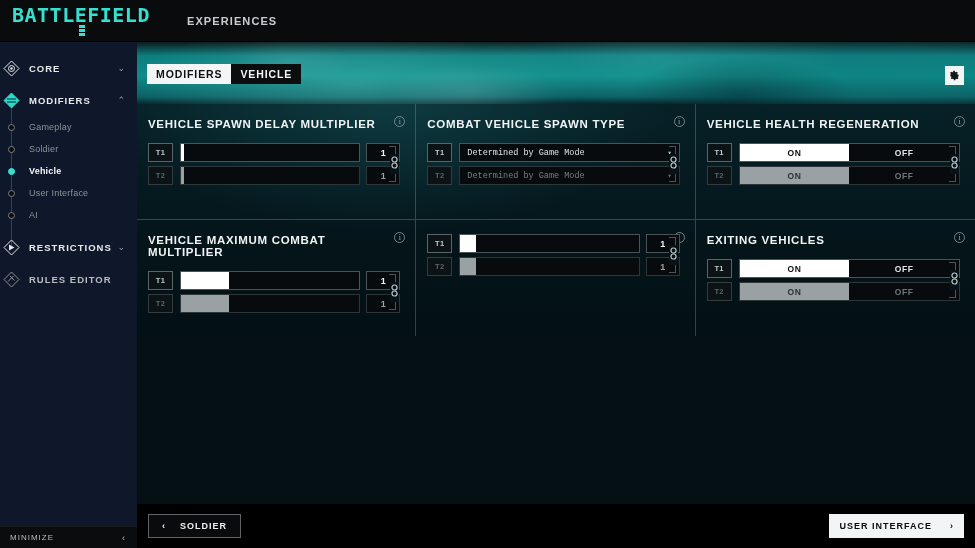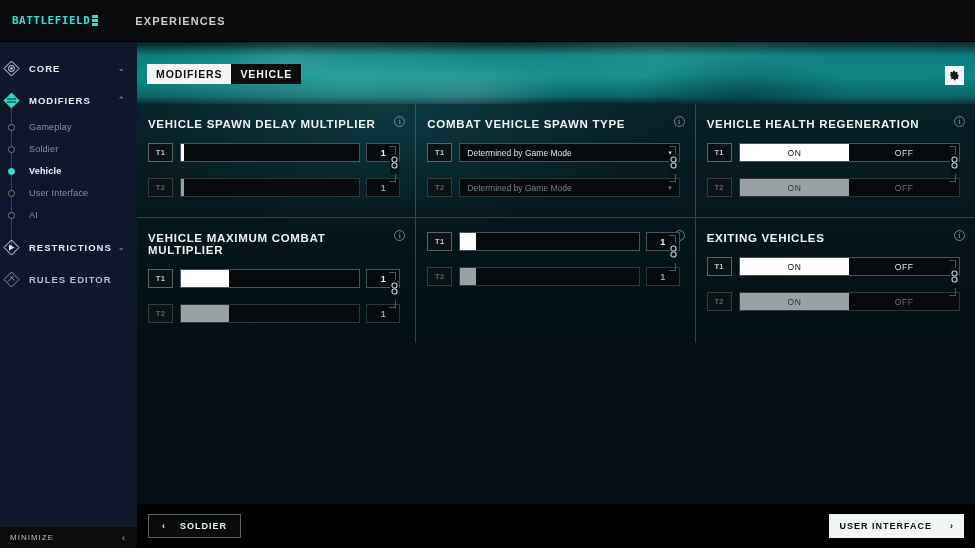--- a/index.html
+++ b/index.html
@@ -14,22 +14,22 @@
   
   .topbar {
     position: absolute; top: 0; left: 0; width: 975px; height: 42px;
     background: #0a0b0c; display: flex; align-items: center;
     border-bottom: 1px solid #000;
   }
   .logo {
     margin-left: 12px;
     color: #36e0d0;
     font-family: "DejaVu Sans Mono", monospace;
-    font-size: 11px; font-weight: bold; letter-spacing: 0.5px;
-    line-height: 1; display:flex; align-items:center;
+    font-size: 20px; font-weight: bold; letter-spacing: 0.5px;
+    line-height: 1; display:flex; align-items:center;flex-direction:column;
   }
   .logo-bars { display:inline-flex; flex-direction:column; gap:1.5px; margin-left:2px; }
   .logo-bars i { display:block; width:6px; height:2.5px; background:#36e0d0; }
   .nav-experiences {
     margin-left: 37px; color: #c9cdd0; font-size: 11px;
     font-weight: bold; letter-spacing: 1.1px;
   }
 
   
   .sidebar {
@@ -108,36 +108,36 @@
   }
 
   
   .grid {
     position:absolute; top:62px; left:0; width:838px; height:232px;
     display:grid; grid-template-columns:repeat(3,1fr); grid-template-rows:repeat(2,1fr);
     background:
       radial-gradient(ellipse 400px 180px at 30% 0%, rgba(30,120,125,.30), rgba(0,0,0,0) 70%),
       linear-gradient(180deg,#062127 0%, #04151a 60%, #031015 100%);
   }
-  .card { position:relative; padding:14px 15px 4px 11px; }
+  .card { position:relative; padding:14px 15px 16px 11px; }
   .card:not(:nth-child(3n)) { border-right:1px solid rgba(70,175,175,.38); }
   .card:nth-child(-n+3) { border-bottom:1px solid rgba(70,175,175,.38); }
   .card-title {
     color:#f0f3f4; font-size:11.5px; font-weight:bold; letter-spacing:.7px;
     margin-bottom:13px;
   }
   .info-icon {
     position:absolute; top:12px; right:10px; width:11px; height:11px;
     border:1px solid #6f8a8c; border-radius:50%;
     color:#8fa6a8; font-size:8px; line-height:9px; text-align:center;
     font-family:"Liberation Serif", serif; cursor:pointer;
   }
 
   .rows { position:relative; }
-  .row { display:flex; align-items:center; height:19px; margin-bottom:16px; }
+  .row { display:flex; align-items:center; height:19px; margin-bottom:4px; }
   .tbtn {
     width:25px; height:19px; flex:0 0 25px; border:1px solid #5c6467;
     background:#0c1316; color:#c3cacd; font-size:7.5px; font-weight:bold;
     display:flex; align-items:center; justify-content:center; letter-spacing:.4px;
     cursor:pointer;
   }
   .row.t2 .tbtn { border-color:#343c3f; color:#5d6568; }
 
   
   .slider {
@@ -153,32 +153,32 @@
     border:1px solid #4a5356; background:#070b0d; color:#f2f5f6;
     font-size:9px; font-weight:bold; display:flex; align-items:center; justify-content:center;
     cursor:text;
   }
   .row.t2 .valbox { border-color:#2e3639; color:#9aa1a4; }
 
   
   .ddown {
     position:relative; flex:1; height:19px; margin-left:7px;
     border:1px solid #4a5356; background:#070b0d; color:#dfe4e6;
-    font-size:8.5px; display:flex; align-items:center; padding-left:7px; cursor:pointer;
+    font-size:8.5px; display:flex; align-items:center; padding-left:7px; cursor:pointer;font-family:Liberation Mono, monospace;
   }
   .row.t2 .ddown { border-color:#2e3639; color:#787f82; }
   .ddown .dchev { position:absolute; right:7px; top:5px; color:#c2c9cc; font-size:7px; }
   .row.t2 .ddown .dchev { color:#6e7578; }
 
   
   .onoff { display:flex; flex:1; height:19px; margin-left:7px; border:1px solid #4a5356; }
   .row.t2 .onoff { border-color:#2e3639; }
   .onoff .seg {
     flex:1; display:flex; align-items:center; justify-content:center;
-    font-size:8.5px; font-weight:normal; letter-spacing:.6px; cursor:pointer;
+    font-size:8.5px; font-weight:bold; letter-spacing:.6px; cursor:pointer;
     background:#070b0d; color:#dfe4e6;
   }
   .onoff .seg.sel { background:#ffffff; color:#0b0d0f; }
   .row.t2 .onoff .seg { color:#6e7578; }
   .row.t2 .onoff .seg.sel { background:#9aa1a4; color:#2a3033; }
 
   
   .linkwrap {
     position:absolute; right:-1px; top:0; width:14px; height:42px;
     display:flex; align-items:center; justify-content:center; cursor:pointer;

